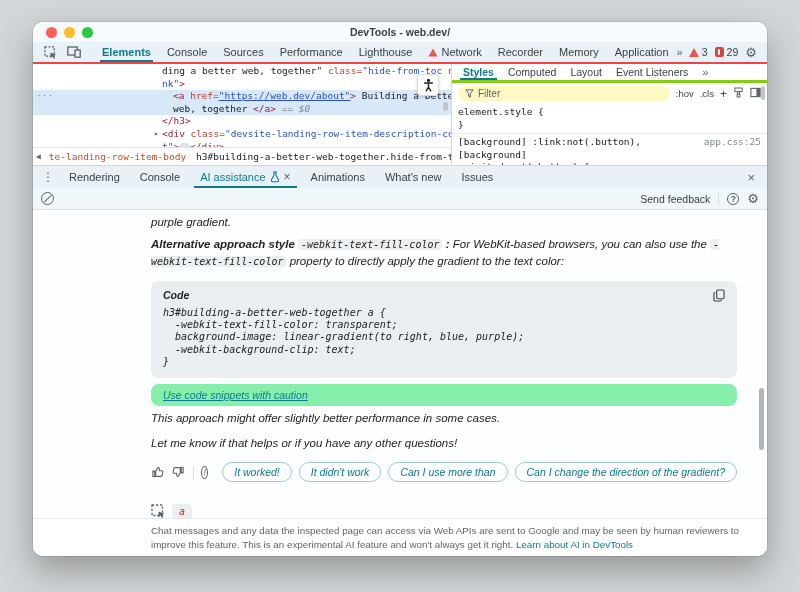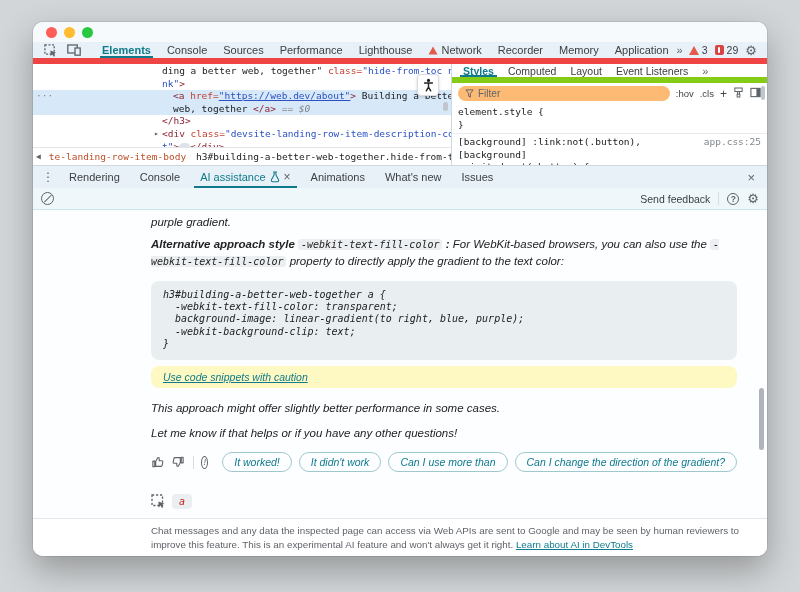--- a/index.html
+++ b/index.html
@@ -11,21 +11,21 @@
     overflow:hidden; font-size:11px; color:#202124; }
 
   
   .titlebar { height:20px; background:#f7fafc; display:flex; align-items:center; position:relative; }
   .lights { display:flex; gap:7px; margin-left:13px; }
   .light { width:11px; height:11px; border-radius:50%; }
   .light.r{background:#ff5f57}.light.y{background:#febc2e}.light.g{background:#28c840}
   .titletext { position:absolute; left:0; right:0; text-align:center; font-size:10.5px; color:#3c4043; font-weight:bold; }
 
   
-  .toolbar { height:22px; background:#e9f1f8; border-bottom:6px solid #ef4444; display:flex; align-items:stretch; padding:0 6px; }
+  .toolbar { height:22px; background:#e9f1f8; border-bottom:2px solid #ef4444; display:flex; align-items:stretch; padding:0 6px; }
   .tbico { display:flex; align-items:center; padding:0 5px; color:#5f6368; cursor:pointer; }
   .vsep { width:1px; background:#cdd8e0; margin:3px 4px; }
   .tab { display:flex; align-items:center; padding:0 8px; color:#3c4043; font-size:11px; cursor:pointer; position:relative; white-space:nowrap; }
   .tab.sel { color:#0e7a8c; font-weight:bold; }
   .tab.sel::after { content:""; position:absolute; left:6px; right:6px; bottom:0; height:2px; background:#0e7a8c; }
   .right-grp { margin-left:auto; display:flex; align-items:center; gap:7px; padding-right:2px; }
   .warn-tri { width:0; height:0; border-left:5px solid transparent; border-right:5px solid transparent; border-bottom:9px solid #e25a4a; display:inline-block; }
   .warn-tri.small { transform:scale(.9); margin-right:3px; }
   .badge-num { font-size:10.5px; color:#3c4043; margin-left:3px; }
   .iss-sq { width:9px; height:10px; background:#d64541; border-radius:2px; display:inline-block; position:relative; }
@@ -53,26 +53,26 @@
 
   .crumbs { position:absolute; left:0; right:0; bottom:0; height:18px; border-top:1px solid #e0e6ea; background:#fff;
     display:flex; align-items:center; font-family:"DejaVu Sans Mono", monospace; font-size:9.5px; overflow:hidden; }
   .crumb { padding:0 5px; white-space:nowrap; cursor:pointer;text-align:right; }
   .crumb.orange { color:#bd4b26; }
   .crumb.dark { color:#202124; }
   .c-arr { color:#5f6368; font-size:8px; padding:0 3px; cursor:pointer; }
 
   
   .styles { flex:1; border-left:1px solid #cdd8e0; display:flex; flex-direction:column; overflow:hidden; position:relative; }
-  .styles-tabs { height:19px; display:flex; align-items:stretch; background:#fff; border-bottom:6px solid #84cc16; padding-left:4px; }
+  .styles-tabs { height:19px; display:flex; align-items:stretch; background:#fff; border-bottom:3px solid #84cc16; padding-left:4px; }
   .stab { display:flex; align-items:center; padding:0 7px; font-size:10.5px; color:#3c4043; position:relative; cursor:pointer; white-space:nowrap; }
   .stab.sel { color:#0e7a8c; font-weight:bold; }
   .stab.sel::after { content:""; position:absolute; left:4px; right:4px; bottom:0; height:2px; background:#0e7a8c; }
   .filter-row { height:21px; display:flex; align-items:center; padding:0 6px; gap:6px; background:#fff; }
-  .filter-box { flex:1; height:15px; background:#fdba74; border-radius:8px; display:flex; align-items:center; padding:4px 7px; gap:4px; color:#5f6368; }
+  .filter-box { flex:1; height:15px; background:#fef9c3; border-radius:8px; display:flex; align-items:center; padding:4px 7px; gap:4px; color:#5f6368; }
   .filter-box .ph { font-size:10px; color:#5f6368; }
   .ftool { font-size:9.5px; color:#444; white-space:nowrap; cursor:pointer; }
   .rules { flex:1; font-family:"DejaVu Sans Mono", monospace; font-size:9.5px; line-height:12.5px; padding:2px 6px; overflow:hidden; }
   .rule-sep { border-top:1px solid #e8ecef; margin:2px -6px 2px; }
   .src { float:right; color:#80868b; }
   .st-scroll { position:absolute; right:2px; top:22px; width:4px; height:14px; background:#c0c6cb; border-radius:2px; }
 
   
   .drawer { border-top:1px solid #cdd8e0; height:391px; display:flex; flex-direction:column; background:#fcfeff; }
   .d-tabs { height:22px; background:#e9f1f8; display:flex; align-items:stretch; padding:0 4px; flex:none; }
@@ -89,47 +89,48 @@
   .col { width:586px; }
   .msg-tail { font-size:11.5px; color:#222; margin:2px 0 8px; }
   .para { font-size:11.5px; color:#222; line-height:1.5; margin-bottom:10px; }
   .para b { font-weight:bold; }
   .icode { font-family:"DejaVu Sans Mono", monospace; font-size:10px; background:#eceff1; border-radius:3px; padding:0 3px; }
   .code-card { background:#e9eef1; border-radius:8px; padding:8px 12px 9px; }
   .code-head { display:flex; align-items:center; margin-bottom:5px; }
   .code-title { font-size:10.5px; font-weight:bold; color:#202124; }
   .copy-btn { margin-left:auto; color:#444; cursor:pointer; display:flex; }
   .code-card pre { font-family:"DejaVu Sans Mono", monospace; font-size:10px; line-height:12.4px; color:#202124; white-space:pre; }
-  .caution { background:#fef9c3; border-radius:8px; margin-top:6px; padding:5px 12px; }
+  .caution { background:#86efac; border-radius:8px; margin-top:6px; padding:5px 12px; }
   .caution a { color:#0e7a8c; font-size:10.5px; text-decoration:underline; cursor:pointer; }
-  .p2 { margin-top:12px; margin-bottom:0; }
+  .p2 { margin-top:4px; margin-bottom:0; }
   .p3 { margin-top:8px; margin-bottom:0; }
   .fb-row { display:flex; align-items:center; gap:6px; margin-top:10px; white-space:nowrap; overflow:hidden; }
   .fb-ic { color:#5f6368; display:flex; align-items:center; cursor:pointer; }
   .fb-sep { width:1px; height:13px; background:#dadce0; margin:0 2px; }
   .alert-circ { width:13px; height:13px; border:1.2px solid #5f6368; border-radius:50%; color:#5f6368; font-size:9px; display:flex; align-items:center; justify-content:center; cursor:pointer; }
   .chips { display:flex; gap:7px; margin-left:8px; }
   .chip { border:1px solid #9ec8cd; border-radius:12px; padding:3px 11px; color:#0e7a8c; font-size:10.5px; white-space:nowrap; cursor:pointer; background:#fdfeff; }
   .ctx-row { display:flex; align-items:center; gap:6px; margin-top:22px; }
   .ctx-chip { background:#eceff1; border-radius:4px; padding:2px 7px; font-family:"DejaVu Sans Mono", monospace; font-size:10px; color:#c5221f; cursor:pointer; }
   .d-scroll { position:absolute; right:3px; top:178px; width:5px; height:62px; background:#aeb4b9; border-radius:3px; }
 
   .d-footer { flex:none; height:38px; border-top:1px solid #e4e8eb; background:#fff; padding:5px 0 0 118px; }
   .d-footer .ftext { width:590px; font-size:9.8px; line-height:1.42; color:#5f6368; }
-  .d-footer a { color:#0e7a8c; text-decoration:underline; cursor:pointer; }
+  .d-footer a { color:#0e7a8c; cursor:pointer; }
 
   .block-ic { position:relative; width:13px; height:13px; border:1.3px solid #5f6368; border-radius:50%; cursor:pointer; }
   .block-ic::after { content:""; position:absolute; left:0.5px; top:4.6px; width:10px; height:1.3px; background:#5f6368; transform:rotate(-45deg); }
 </style>
 </head>
 <body>
 
 <div class="window">
 
   <div class="titlebar">
+    <div class="titletext">DevTools - web.dev/</div>
     <div class="lights">
       <span class="light r"></span>
       <span class="light y"></span>
       <span class="light g"></span>
     </div>
   </div>
 
   <div class="toolbar">
     <span class="tbico">
       <svg width="13" height="13" viewBox="0 0 14 14">
@@ -304,20 +305,29 @@
       </div>
     </div>
 
     <div class="d-content">
       <div class="col">
         <div class="msg-tail">purple gradient.</div>
         <div class="para">
           <b>Alternative approach style </b><span class="icode">-webkit-text-fill-color</span><b> : </b><span>For WebKit-based browsers, you can also use the </span><span class="icode">-webkit-text-fill-color</span><span> property to directly apply the gradient to the text color:</span>
         </div>
         <div class="code-card">
+          <div class="code-head">
+            <span class="code-title">Code</span>
+            <span class="copy-btn">
+                <svg width="12" height="13" viewBox="0 0 13 14">
+                  <rect x="4" y="1" width="8" height="9.5" rx="1.2" fill="none" stroke="#444" stroke-width="1.2"></rect>
+                  <path d="M2.5 4H1.8A1 1 0 001 5v7a1 1 0 001 1h6a1 1 0 001-1v-.8" fill="none" stroke="#444" stroke-width="1.2"></path>
+                </svg>
+              </span>
+          </div>
           <pre>h3#building-a-better-web-together a {
   -webkit-text-fill-color: transparent;
   background-image: linear-gradient(to right, blue, purple);
   -webkit-background-clip: text;
 }</pre>
         </div>
         <div class="caution">
           <a>Use code snippets with caution</a>
         </div>
         <div class="para p2">This approach might offer slightly better performance in some cases.</div>

